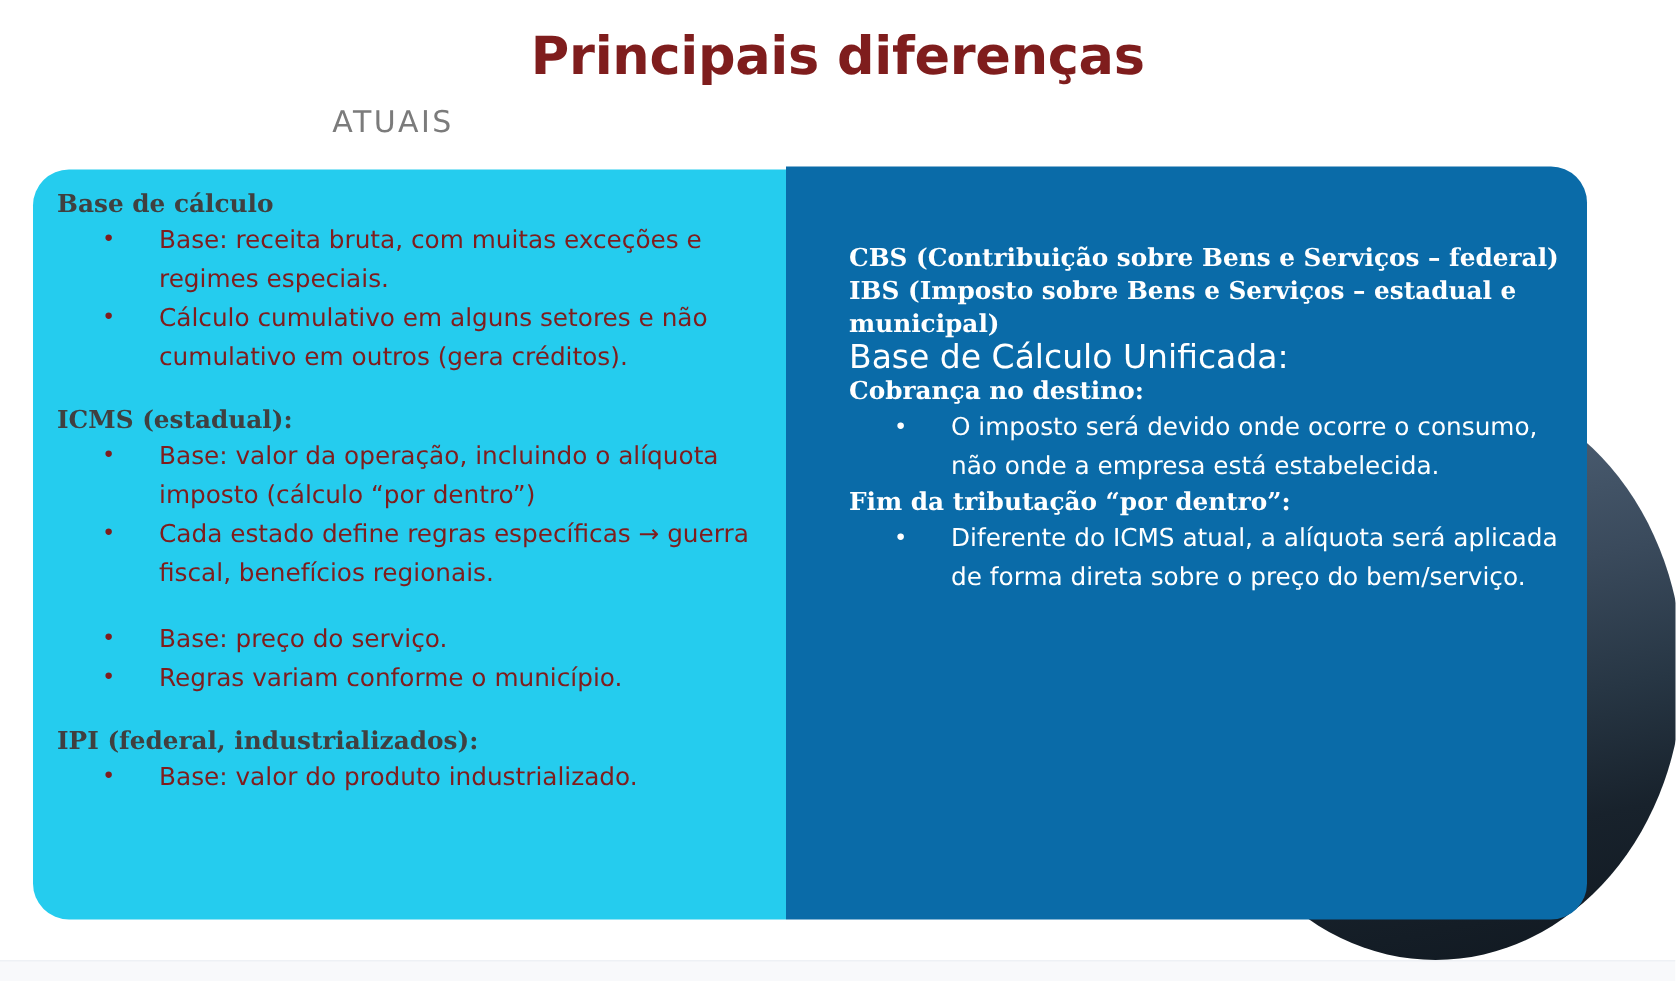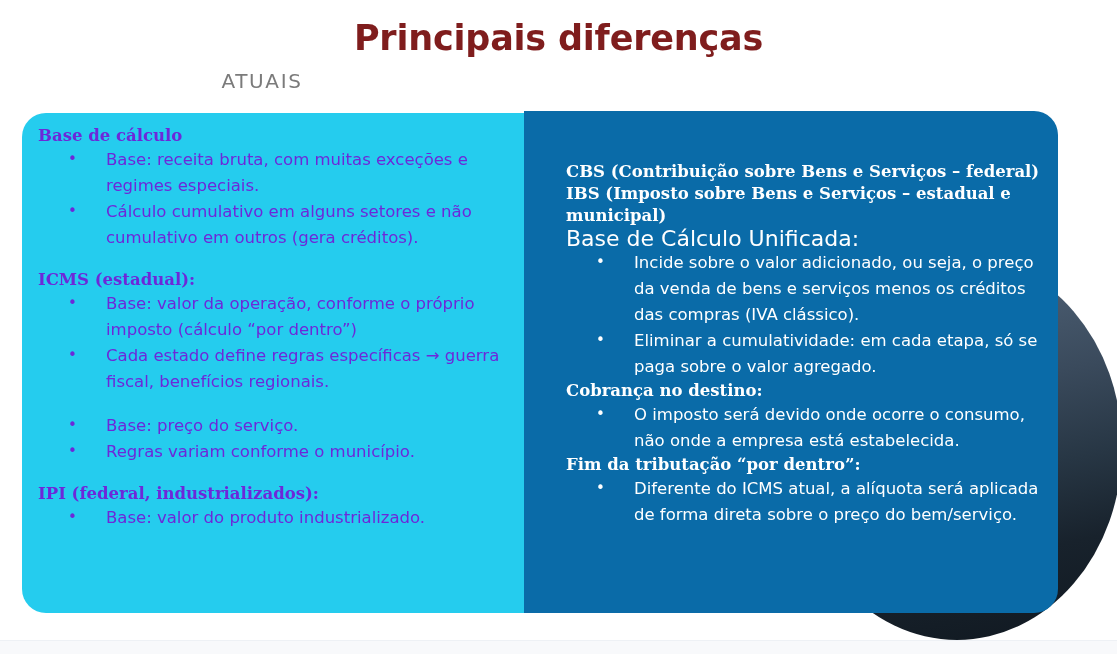--- a/index.html
+++ b/index.html
@@ -100,21 +100,21 @@
     line-height: 22px;
     margin: 0;
   }
   .subtext {
     font-family: "DejaVu Sans", sans-serif;
     font-size: 22px;
     line-height: 23px;
     margin: 0;
   }
   .panel-left .heading,
-  .panel-left .subtext { color: #6d28d9; }
+  .panel-left .subtext { color: #404040; }
   .panel-right .heading,
   .panel-right .subtext { color: #ffffff; }
 
   ul.bullets {
     list-style: none;
     margin: 0;
     padding: 0;
   }
   ul.bullets li {
     position: relative;
@@ -125,21 +125,21 @@
     margin: 0;
   }
   ul.bullets li::before {
     content: "\2022";
     position: absolute;
     left: 30px;
     top: -1px;
     font-size: 15px;
     line-height: 26px;
   }
-  .panel-left ul.bullets li { color: #6d28d9; }
+  .panel-left ul.bullets li { color: #7f1d1d; }
   .panel-right ul.bullets li { color: #ffffff; }
 
   .gap { height: 18px; }
 
   .panel-left .content { padding-left: 6px; }
   .panel-right .content { padding-left: 6px; }
   .panel-right .inner-offset { padding-left: 2px; }
 
   
   .bottom-strip {
@@ -173,21 +173,21 @@
 
       <ul class="bullets">
         <li>Base: receita bruta, com muitas exceções e regimes especiais.</li>
         <li>Cálculo cumulativo em alguns setores e não cumulativo em outros (gera créditos).</li>
       </ul>
 
       <div class="gap"></div>
 
       <div class="heading">ICMS (estadual):</div>
       <ul class="bullets">
-        <li>Base: valor da operação, conforme o próprio imposto (cálculo “por dentro”)</li>
+        <li>Base: valor da operação, incluindo o alíquota imposto (cálculo “por dentro”)</li>
         <li>Cada estado define regras específicas → guerra fiscal, benefícios regionais.</li>
       </ul>
 
       <div class="gap"></div>
 
       <ul class="bullets">
         <li>Base: preço do serviço.</li>
         <li>Regras variam conforme o município.</li>
       </ul>
 
@@ -203,24 +203,20 @@
 
   <div class="panel panel-right">
     <div class="content inner-offset" style="padding-top:38px;margin-left:32px;">
 
       <div class="heading">CBS (Contribuição sobre Bens e Serviços – federal)</div>
 
       <div class="heading">IBS (Imposto sobre Bens e Serviços – estadual e municipal)</div>
 
       <div class="subtext">Base de Cálculo Unificada:</div>
 
-      <ul class="bullets">
-        <li>Incide sobre o valor adicionado, ou seja, o preço da venda de bens e serviços menos os créditos das compras (IVA clássico).</li>
-        <li>Eliminar a cumulatividade: em cada etapa, só se paga sobre o valor agregado.</li>
-      </ul>
 
       <div class="heading">Cobrança no destino:</div>
       <ul class="bullets">
         <li>O imposto será devido onde ocorre o consumo, não onde a empresa está estabelecida.</li>
       </ul>
 
       <div class="heading">Fim da tributação “por dentro”:</div>
       <ul class="bullets">
         <li>Diferente do ICMS atual, a alíquota será aplicada de forma direta sobre o preço do bem/serviço.</li>
       </ul>

